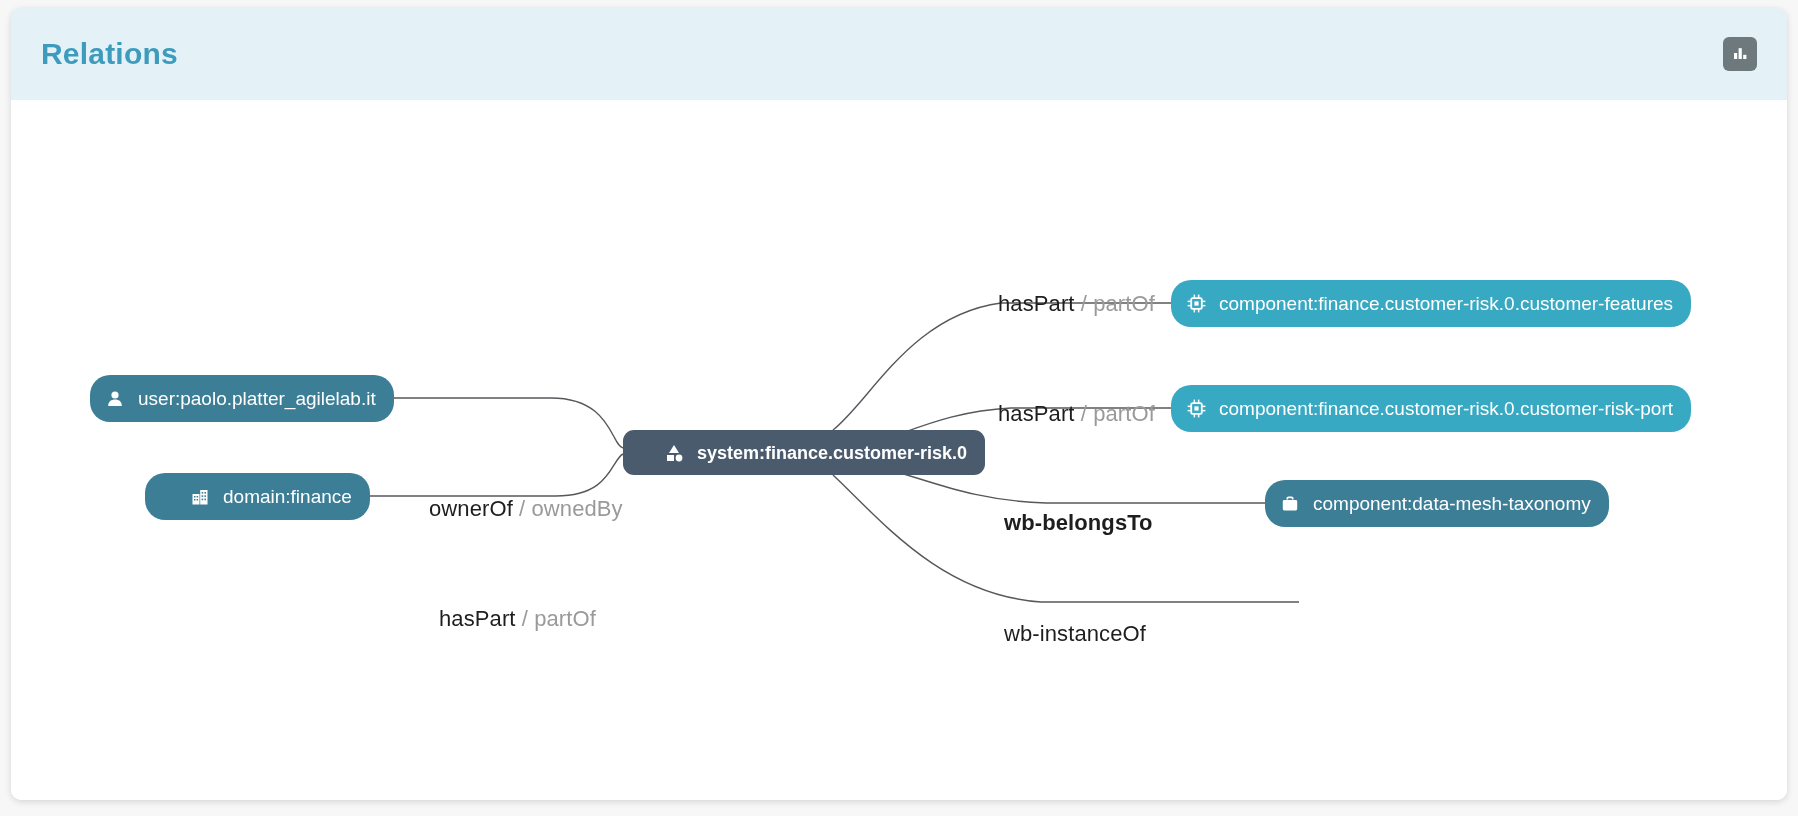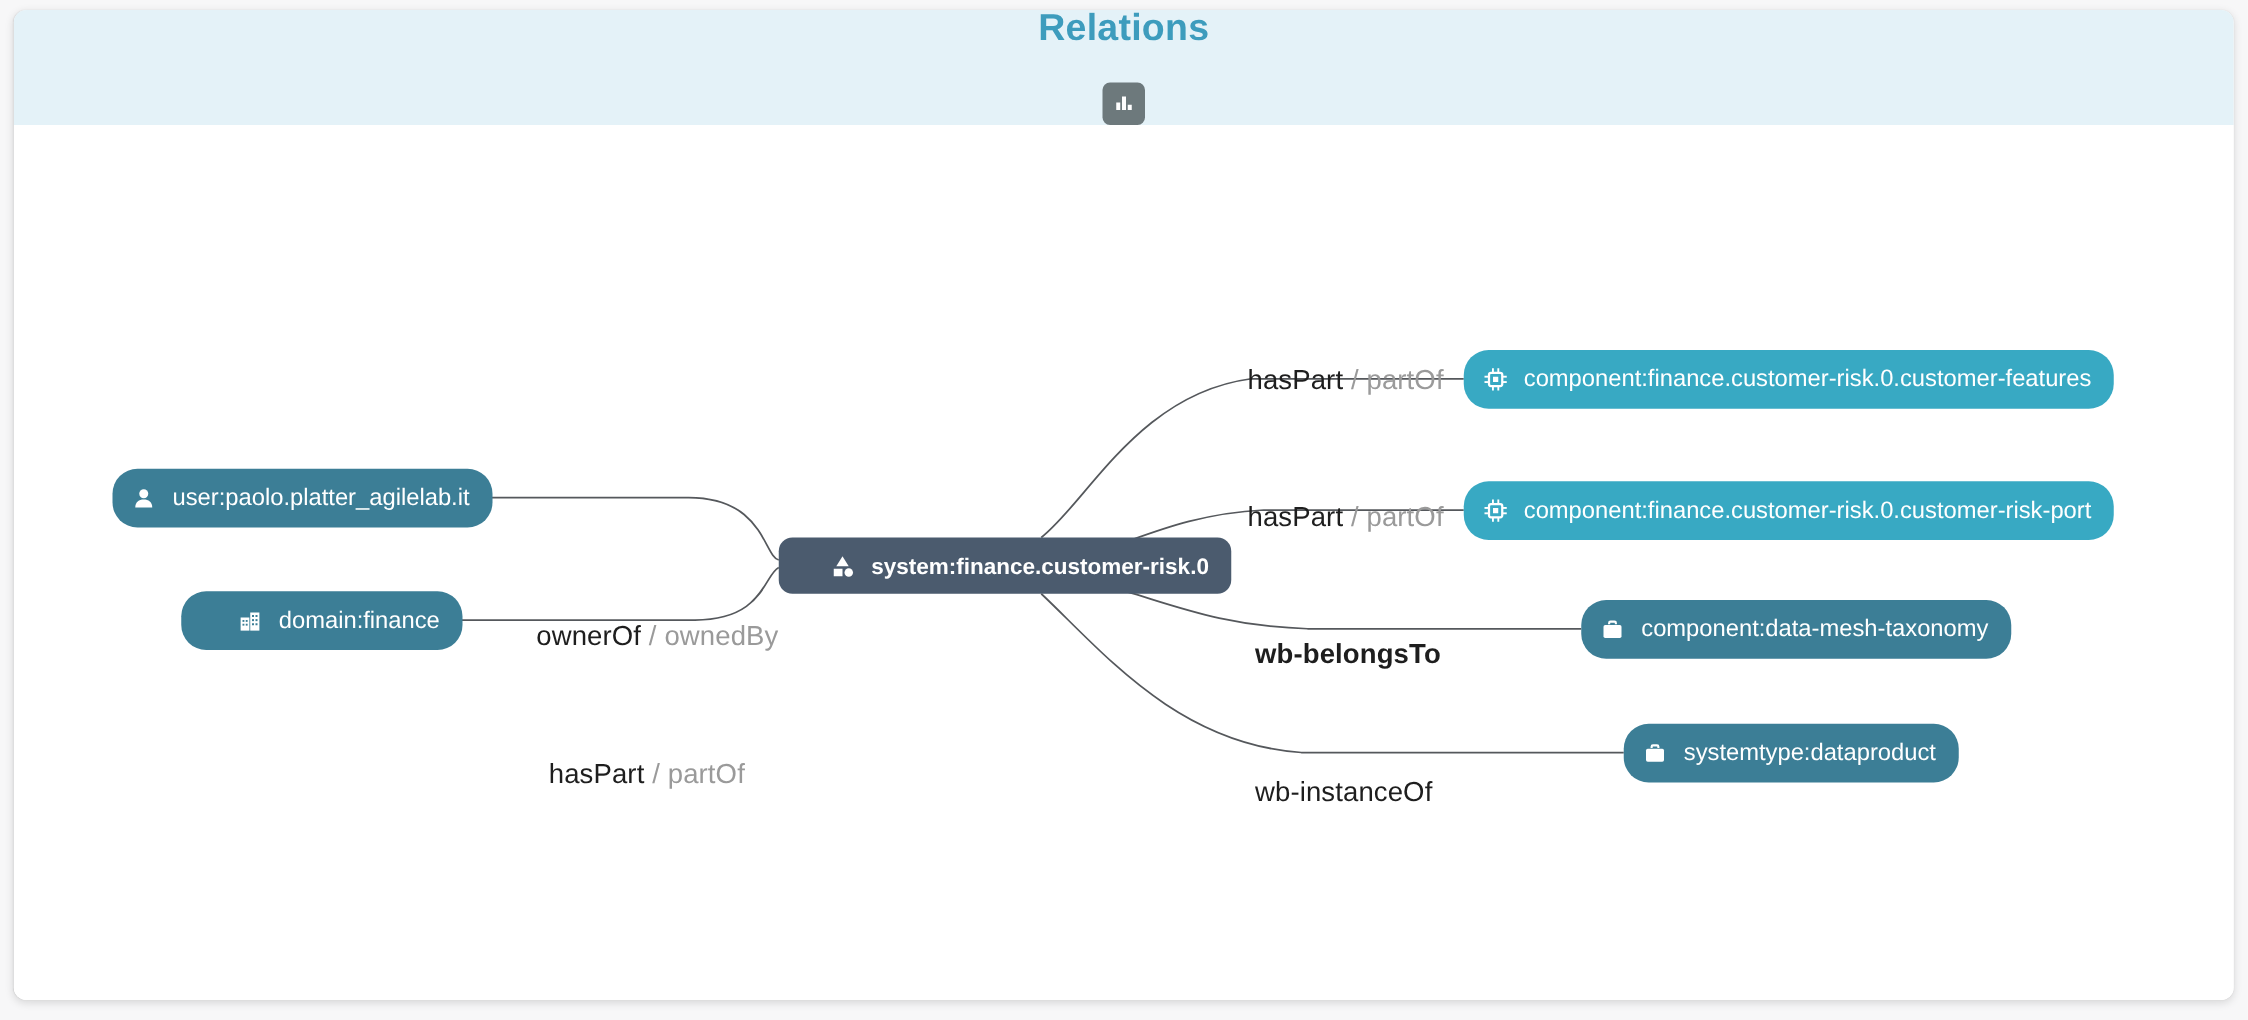--- a/index.html
+++ b/index.html
@@ -36,21 +36,20 @@
     left: 0;
     top: 0;
     width: 100%;
     height: 92px;
     background: #e4f2f8;
     display: flex;
     align-items: center;
     justify-content: space-between;
     box-sizing: border-box;
     padding: 0 30px 0 30px;
-    flex-direction: column;
   }
 
   .card-title {
     font-size: 30px;
     font-weight: 700;
     color: #3d9cbd;
     letter-spacing: 0.2px;
     line-height: 1;
   }
 
@@ -262,29 +261,20 @@
       <div class="node teal-dark" style="left:1254px; top:380px;">
         <span class="node-icon">
           <svg width="20" height="20" viewBox="0 0 20 20">
             <path d="M 7.3 5.4 L 7.3 4.3 C 7.3 3.7 7.8 3.3 8.4 3.3 L 11.6 3.3 C 12.2 3.3 12.7 3.7 12.7 4.3 L 12.7 5.4" fill="none" stroke="#ffffff" stroke-width="1.7"></path>
             <rect x="2.8" y="6" width="14.4" height="10.4" rx="1.4" fill="#ffffff"></rect>
           </svg>
         </span>
         <span class="node-label">component:data-mesh-taxonomy</span>
       </div>
 
-      <div class="node teal-dark" style="left:1288px; top:479px;">
-        <span class="node-icon">
-          <svg width="20" height="20" viewBox="0 0 20 20">
-            <path d="M 7.3 5.4 L 7.3 4.3 C 7.3 3.7 7.8 3.3 8.4 3.3 L 11.6 3.3 C 12.2 3.3 12.7 3.7 12.7 4.3 L 12.7 5.4" fill="none" stroke="#ffffff" stroke-width="1.7"></path>
-            <rect x="2.8" y="6" width="14.4" height="10.4" rx="1.4" fill="#ffffff"></rect>
-          </svg>
-        </span>
-        <span class="node-label">systemtype:dataproduct</span>
-      </div>
 
       <div class="edge-label" style="left:418px; top:398px;text-align:center;">
         <span>ownerOf</span>
         <span class="sep"> / </span>
         <span class="inverse">ownedBy</span>
       </div>
 
       <div class="edge-label" style="left:428px; top:508px;">
         <span>hasPart</span>
         <span class="sep"> / </span>

